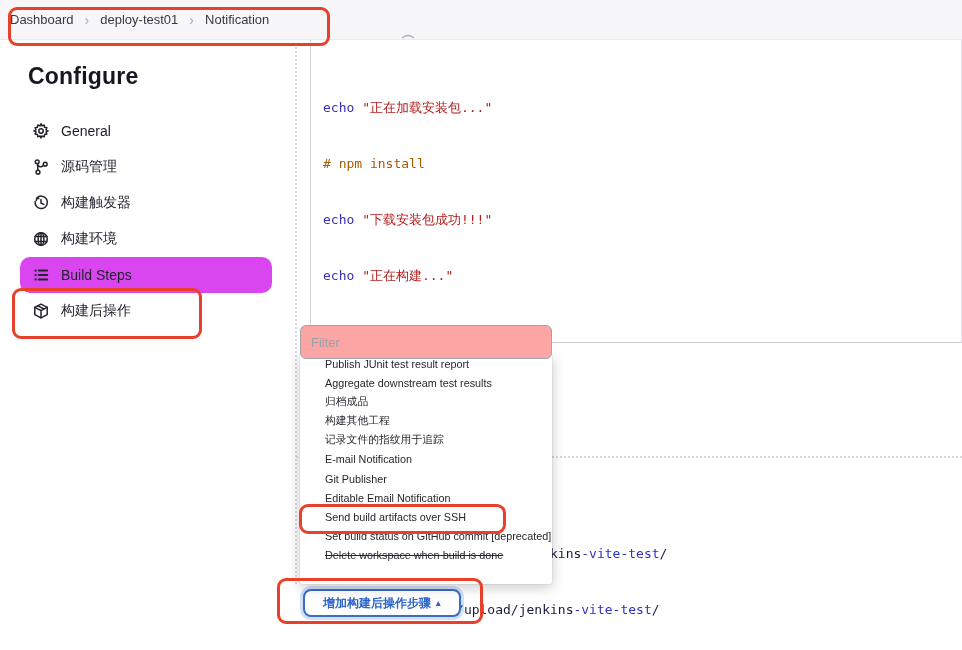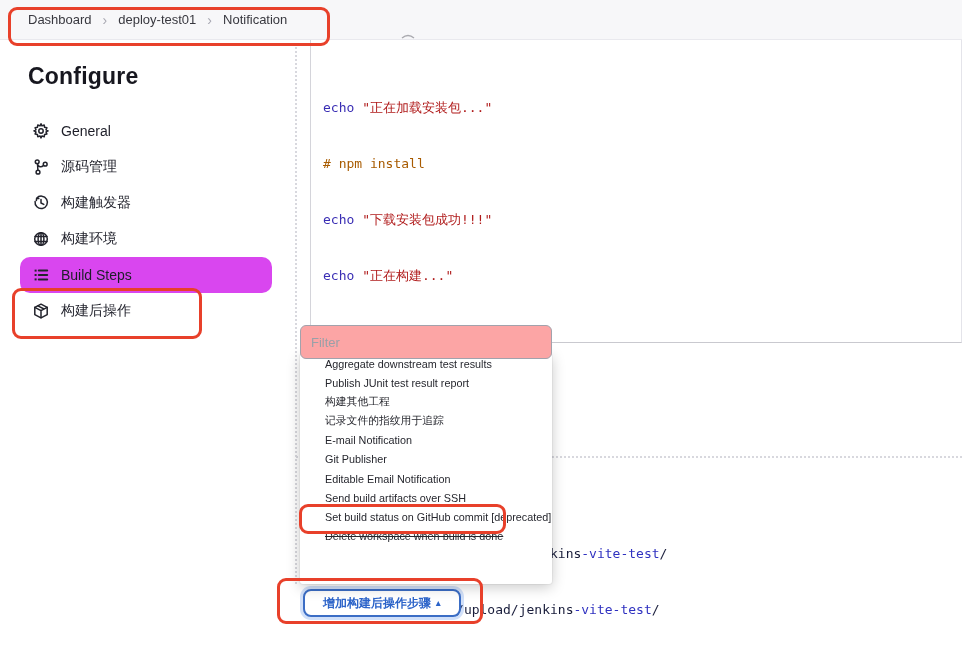--- a/index.html
+++ b/index.html
@@ -2,21 +2,21 @@
 <html style="--annotation-red: #e8402a; --button-blue: #2b63c9; --code-command: #3a2eb4; --code-flag: #2f31c0; --code-string: #b01b1b; --code-comment: #a85b00; --code-text: #181c3a;"><head>
 <meta charset="utf-8">
 <style>
   * { margin:0; padding:0; box-sizing:border-box; }
   html,body { width:962px; height:650px; background:#fff; overflow:hidden;
               font-family:"Liberation Sans", sans-serif; position:relative; }
 
   
   .topbar { position:absolute; left:0; top:0; width:962px; height:40px;
             background:#f7f7f9; border-bottom:1px solid #e9e9ee; z-index:2;
-            display:flex; align-items:center; padding-left:28px; }
+            display:flex; align-items:center; padding-left:10px; }
   .crumb { font-size:13px; color:#38383f; font-weight:500; cursor:pointer; }
   .crumb-sep { color:#a8a8b2; font-size:14px; margin:0 11px; font-weight:400; }
 
   
   .anno { position:absolute; border:3px solid var(--annotation-red,#e8402a);
           border-radius:9px; z-index:20; pointer-events:none; background:transparent; }
   .anno-breadcrumb { left:8px;  top:7px;   width:322px; height:39px; }
   .anno-sidebar    { left:12px; top:288px; width:190px; height:51px; }
   .anno-ssh        { left:299px;top:504px; width:207px; height:30px; }
   .anno-button     { left:277px;top:578px; width:206px; height:46px; }
@@ -159,22 +159,23 @@
   
   
 </div>
 <svg class="cut-glyph" width="14" height="6">
   <path d="M1 5 Q7 0 13 5" stroke="#a9a9af" stroke-width="1.4" fill="none"></path>
 </svg>
 
 <input class="filter" type="text" placeholder="Filter" style="">
 
 <div class="panel">
+  <div class="p-item">Publish JUnit test result report</div>
   <div class="p-item">Aggregate downstream test results</div>
-  <div class="p-item">Publish JUnit test result report</div>
+  <div class="p-item">归档成品</div>
   <div class="p-item">构建其他工程</div>
   <div class="p-item">记录文件的指纹用于追踪</div>
   <div class="p-item">E-mail Notification</div>
   <div class="p-item">Git Publisher</div>
   <div class="p-item">Editable Email Notification</div>
   <div class="p-item">Send build artifacts over SSH</div>
   <div class="p-item">Set build status on GitHub commit [deprecated]</div>
   <div class="p-item strike">Delete workspace when build is done</div>
 </div>
 

